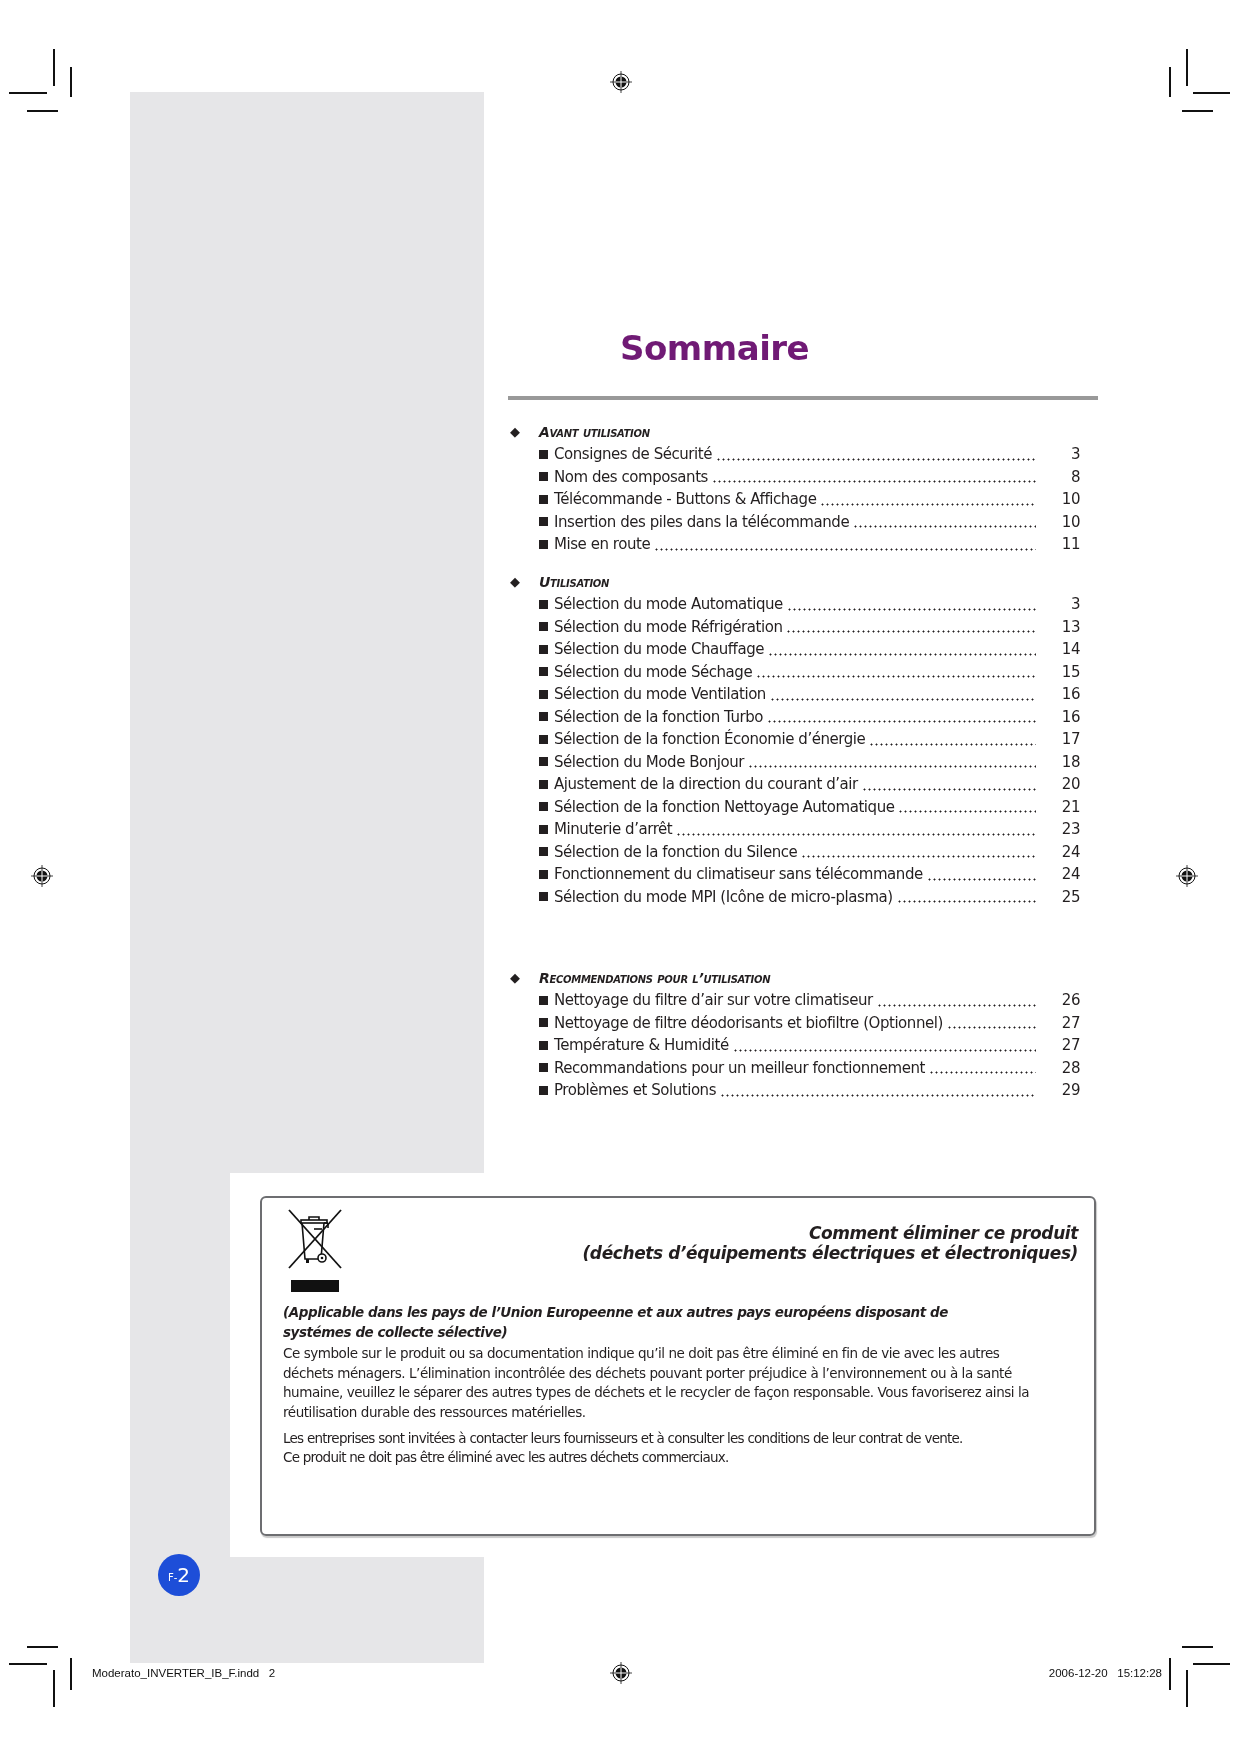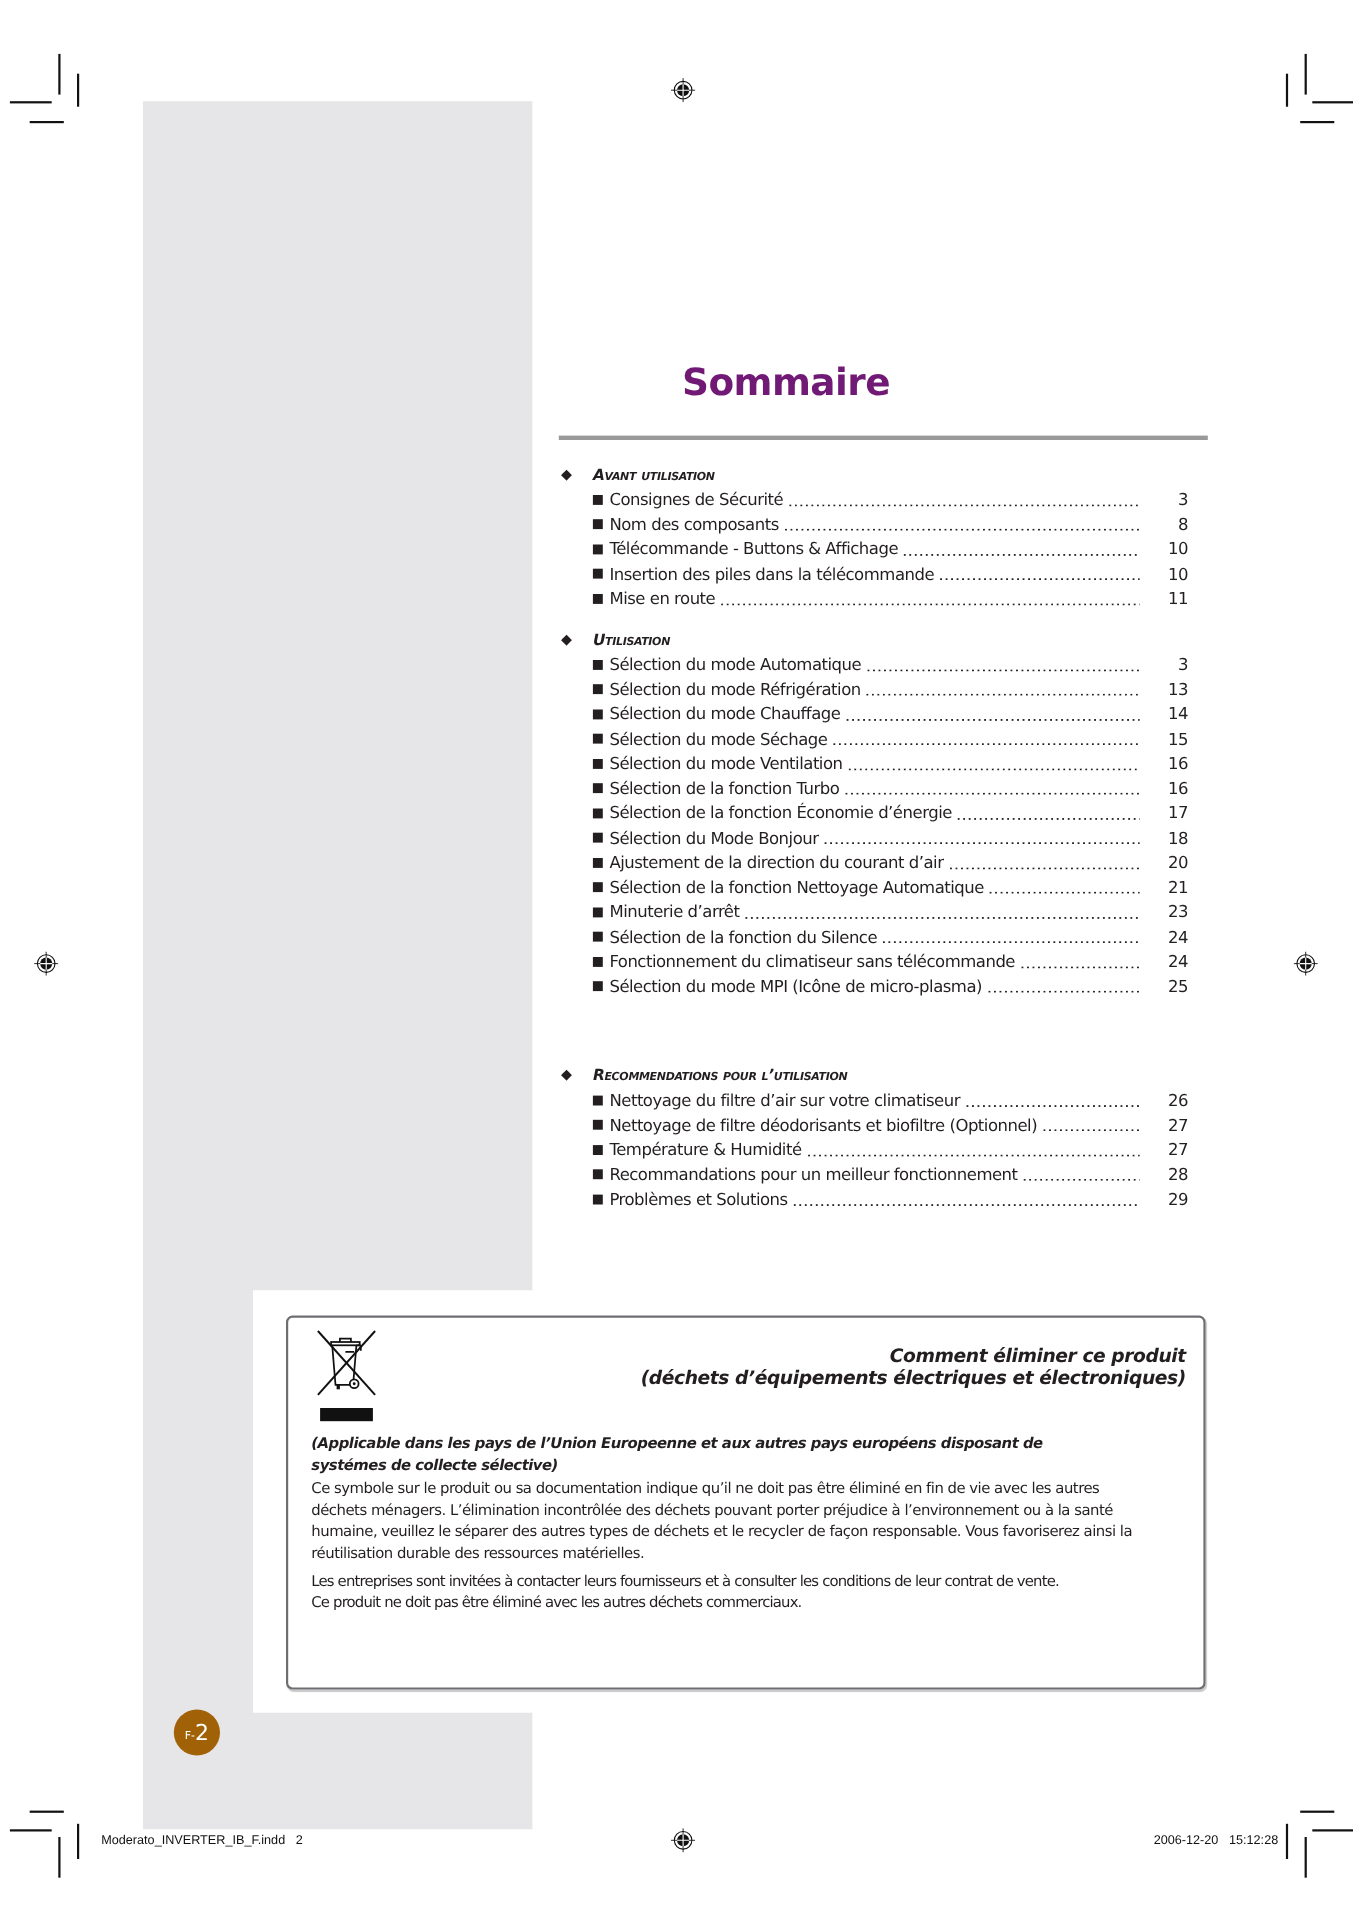--- a/index.html
+++ b/index.html
@@ -49,21 +49,21 @@
   .weee-title {
     right: 163px; top: 1223px; text-align: right; font-style: italic; font-weight: bold;
     font-size: 17px; line-height: 20px; letter-spacing: -0.4px; font-family: "DejaVu Sans", sans-serif;
   }
   .weee-body { left: 283px; top: 1303px; width: 800px; font-family: "DejaVu Sans", sans-serif; font-size: 13.5px; line-height: 19.6px; letter-spacing: -0.45px; }
   .weee-body p { margin: 0 0 6px 0; }
   .weee-body .applicable { font-style: italic; font-weight: bold; margin-bottom: 2px; }
   .narrow { letter-spacing: -0.75px; }
 
   .page-badge {
-    left: 158px; top: 1554px; width: 42px; height: 42px; border-radius: 50%; background: #a16207;
+    left: 158px; top: 1554px; width: 42px; height: 42px; border-radius: 50%; background: #1d4ed8;
     color: #fff; text-align: center; line-height: 42px; font-family: "DejaVu Sans", sans-serif;
   }
   .page-badge .f { font-size: 10px; vertical-align: 1px; }
   .page-badge .n { font-size: 20px; }
 
   .footer { top: 1667px; font-family: "Liberation Sans", sans-serif; font-size: 11.5px; color: #111; }
 </style>
 </head>
 <body>
 

